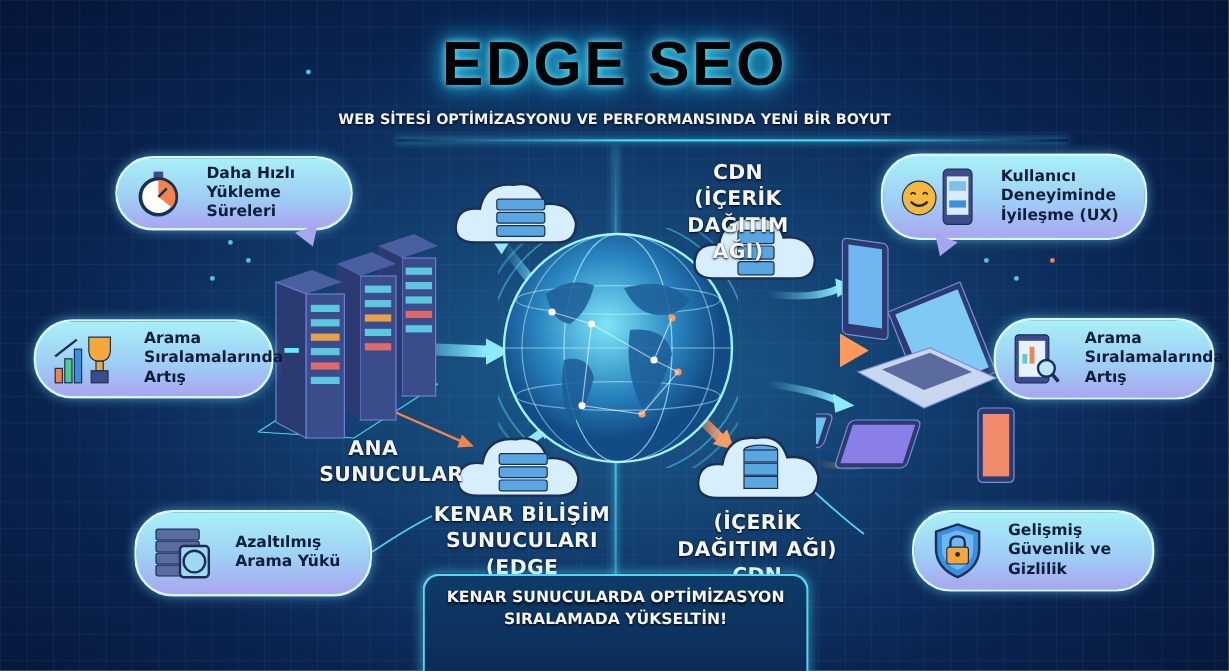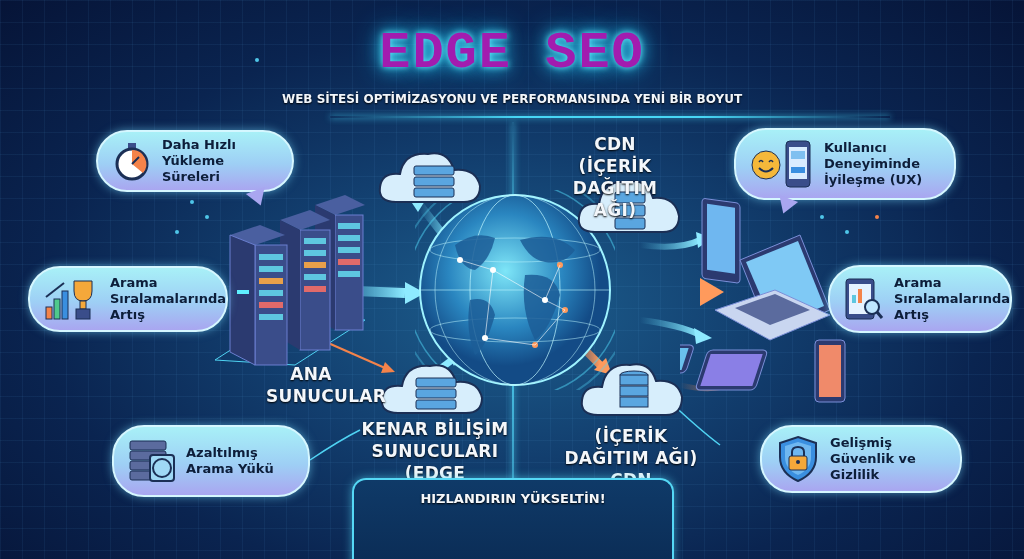--- a/index.html
+++ b/index.html
@@ -12,23 +12,23 @@
   }
   .grid {
     position: absolute; inset: 0;
     background-image:
       linear-gradient(rgba(90,170,230,0.08) 1px, transparent 1px),
       linear-gradient(90deg, rgba(90,170,230,0.08) 1px, transparent 1px);
     background-size: 22px 22px;
   }
   .title {
     position: absolute; left: 0; right: 0; top: 24px; text-align: center;
-    font-family: Liberation Mono, monospace; font-weight: bold;
+    font-family: Liberation Sans, sans-serif; font-weight: bold;
     font-size: 52px; letter-spacing: 2px;
-    color: #a21caf;
+    color: #000000;
     text-shadow: 0 0 6px #5ff0ff, 0 0 16px #2fc8f0, 0 0 28px #1aa8e0;
   }
   .subtitle {
     position: absolute; left: 0; right: 0; top: 92px; text-align: center;
     font-weight: bold; font-size: 12px; color: #f2f6fb;
     text-shadow: 0 1px 2px #000;
   }
   .subtitle-line {
     position: absolute; left: 330px; width: 560px; top: 116px; height: 2px;
     background: linear-gradient(90deg, transparent, #48d6f5, #48d6f5, transparent);
@@ -37,21 +37,21 @@
   .divider {
     position: absolute; left: 512px; top: 122px; width: 2px; height: 360px;
     background: linear-gradient(180deg, rgba(80,210,245,0.2), #4fd3f3, rgba(80,210,245,0.6));
     box-shadow: 0 0 6px #4fd3f3;
   }
   .bubble {
     position: absolute; border-radius: 32px;
     background: linear-gradient(180deg, #a8f0f7 0%, #9ecff5 55%, #a9a6f0 100%);
     border: 2px solid #d5f7ff;
     box-shadow: 0 0 10px rgba(120,220,255,0.55);
-    display: flex; align-items: center; gap: 10px; padding: 0 14px;
+    display: flex; align-items: center; gap: 20px; padding: 0 14px;
     color: #0d1e3a; font-weight: bold; font-size: 13px; line-height: 1.25;
   }
   .bubble .txt { display: flex; flex-direction: column; }
   .tail {
     position: absolute; width: 0; height: 0;
     border-left: 10px solid transparent; border-right: 10px solid transparent;
     border-top: 16px solid #a9a6f0;
   }
   .icon-box { flex: 0 0 auto; display: flex; align-items: center; justify-content: center; }
   .label {
@@ -357,14 +357,15 @@
       </svg>
   </span>
   <span class="txt">
     <span>Gelişmiş</span>
     <span>Güvenlik ve</span>
     <span>Gizlilik</span>
   </span>
 </div>
 
 <div class="cta">
-  <div>HIZLANDIRIN YÜKSELTİN!</div>
+  <div>KENAR SUNUCULARDA OPTİMİZASYON</div>
+  <div>SIRALAMADA YÜKSELTİN!</div>
 </div>
 
 </body></html>

